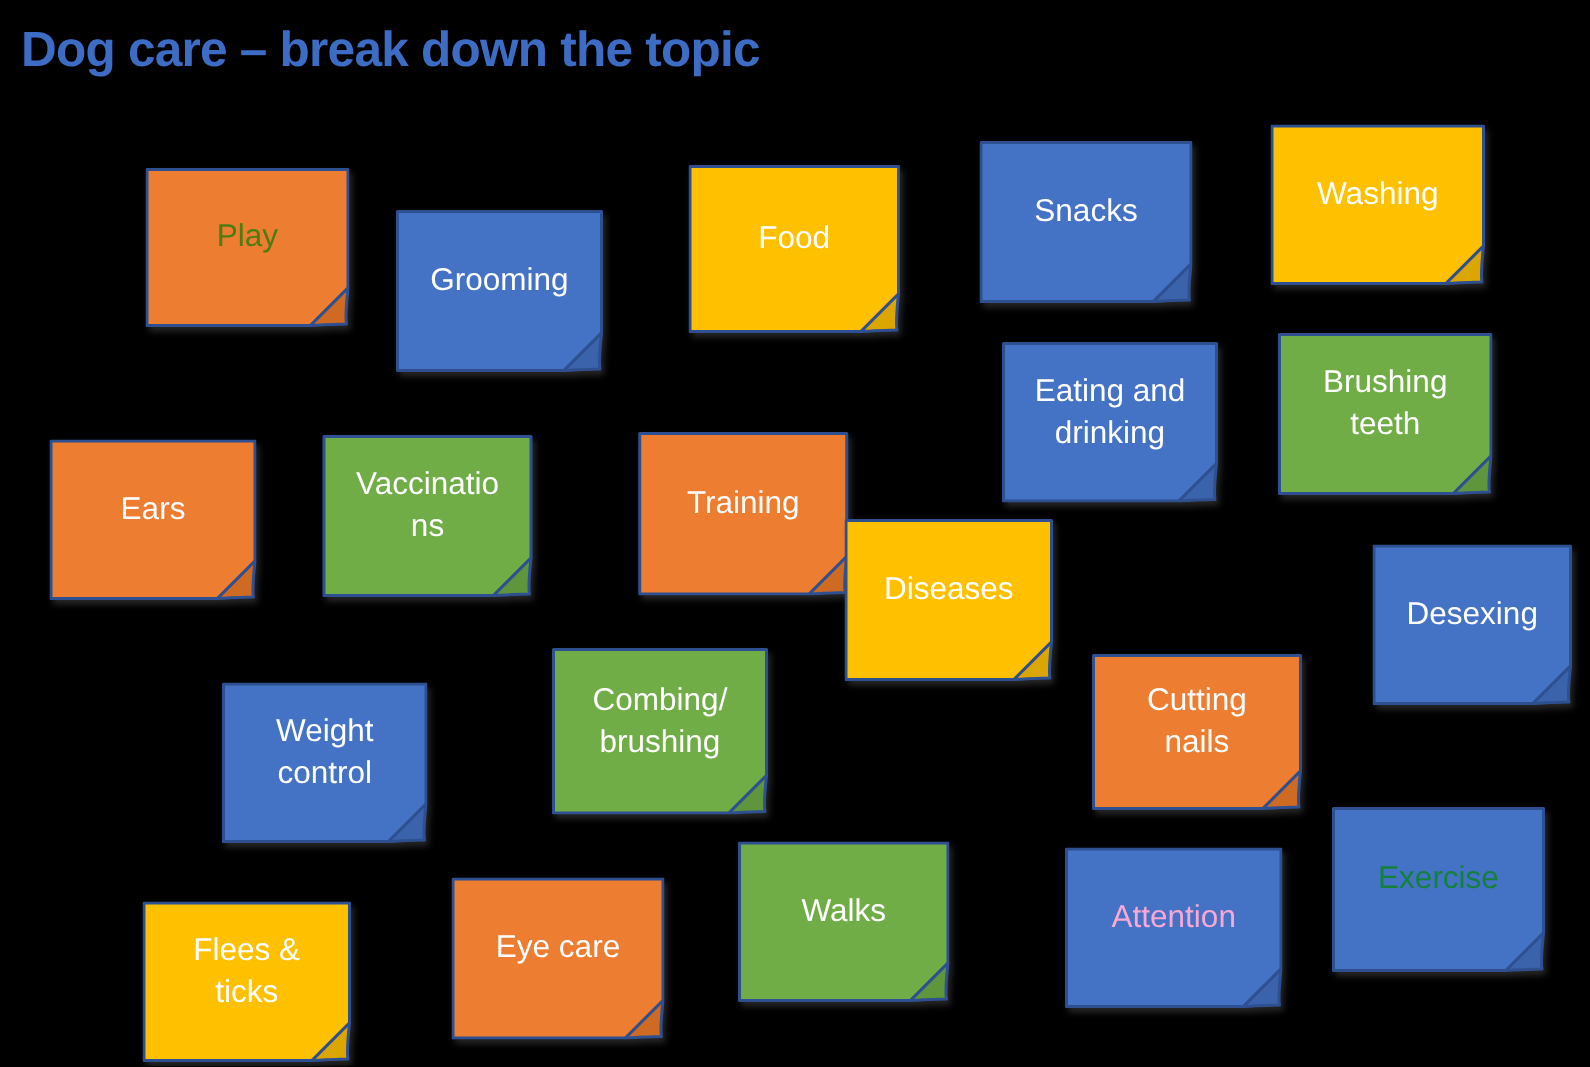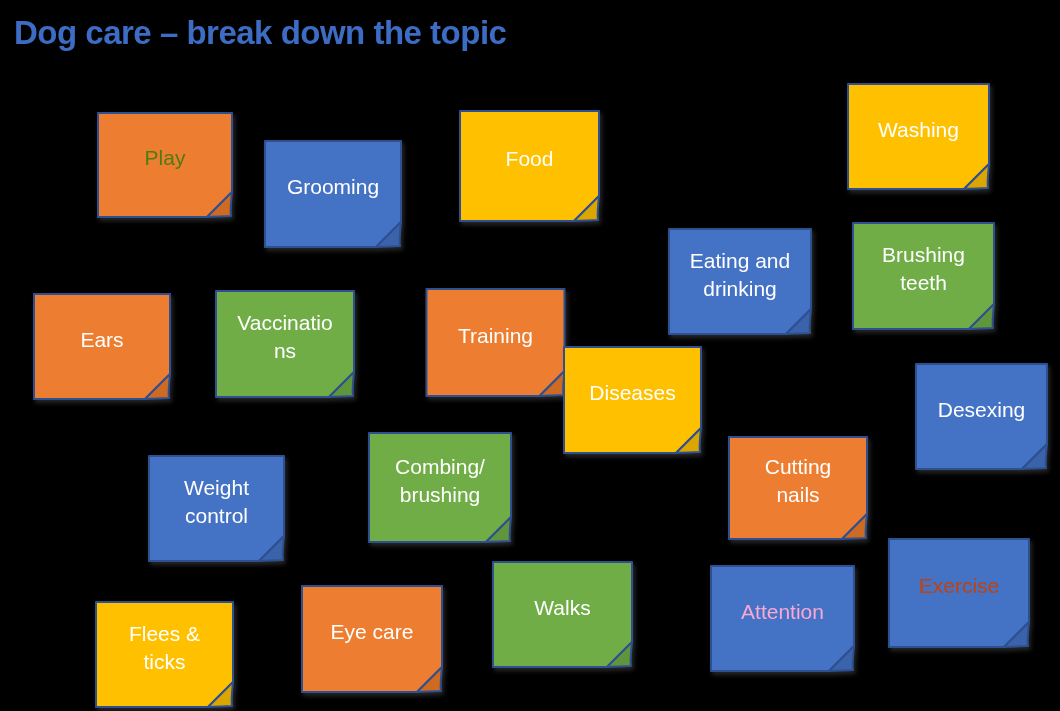--- a/index.html
+++ b/index.html
@@ -59,20 +59,27 @@
         <path d="M 112 107 Q 132 106 136 106 Q 135 101 137 82 Z" fill="#3A63AC" stroke="#2E5090" stroke-width="2" stroke-linejoin="round"></path>
       </svg>
     <span class="note-label" style="color: rgb(255, 255, 255);">Grooming</span>
   </div>
     <div class="note" style="left: 459px; top: 110px; width: 141px; height: 112px;">
     <svg xmlns="http://www.w3.org/2000/svg" viewBox="0 0 141 112">
         <polygon points="1,1 140,1 140,86 115,111 1,111" fill="#FFC000" stroke="#2E5090" stroke-width="2" stroke-linejoin="round"></polygon>
         <path d="M 115 111 Q 135 110 139 110 Q 138 105 140 86 Z" fill="#DBA600" stroke="#2E5090" stroke-width="2" stroke-linejoin="round"></path>
       </svg>
     <span class="note-label" style="color: rgb(255, 255, 255);">Food</span>
+  </div>
+    <div class="note" style="left: 653px; top: 94px; width: 142px; height: 108px;">
+    <svg xmlns="http://www.w3.org/2000/svg" viewBox="0 0 142 108">
+        <polygon points="1,1 141,1 141,82 116,107 1,107" fill="#4472C4" stroke="#2E5090" stroke-width="2" stroke-linejoin="round"></polygon>
+        <path d="M 116 107 Q 136 106 140 106 Q 139 101 141 82 Z" fill="#3A63AC" stroke="#2E5090" stroke-width="2" stroke-linejoin="round"></path>
+      </svg>
+    <span class="note-label" style="color: rgb(255, 255, 255);">Snacks</span>
   </div>
     <div class="note" style="left: 847px; top: 83px; width: 143px; height: 107px;">
     <svg xmlns="http://www.w3.org/2000/svg" viewBox="0 0 143 107">
         <polygon points="1,1 142,1 142,81 117,106 1,106" fill="#FFC000" stroke="#2E5090" stroke-width="2" stroke-linejoin="round"></polygon>
         <path d="M 117 106 Q 137 105 141 105 Q 140 100 142 81 Z" fill="#DBA600" stroke="#2E5090" stroke-width="2" stroke-linejoin="round"></path>
       </svg>
     <span class="note-label" style="color: rgb(255, 255, 255);">Washing</span>
   </div>
     <div class="note" style="left: 668px; top: 228px; width: 144px; height: 107px;">
     <svg xmlns="http://www.w3.org/2000/svg" viewBox="0 0 144 107">
@@ -148,21 +155,21 @@
         <path d="M 114 103 Q 134 102 138 102 Q 137 97 139 78 Z" fill="#CF6A23" stroke="#2E5090" stroke-width="2" stroke-linejoin="round"></path>
       </svg>
     <span class="note-label" style="color: rgb(255, 255, 255); text-align: center;">Cutting
 nails</span>
   </div>
     <div class="note" style="left: 888px; top: 538px; width: 142px; height: 110px;">
     <svg xmlns="http://www.w3.org/2000/svg" viewBox="0 0 142 110">
         <polygon points="1,1 141,1 141,84 116,109 1,109" fill="#4472C4" stroke="#2E5090" stroke-width="2" stroke-linejoin="round"></polygon>
         <path d="M 116 109 Q 136 108 140 108 Q 139 103 141 84 Z" fill="#3A63AC" stroke="#2E5090" stroke-width="2" stroke-linejoin="round"></path>
       </svg>
-    <span class="note-label" style="color: #c2410c; text-align: center;">Exercise</span>
+    <span class="note-label" style="color: #15803d; text-align: center;">Exercise</span>
   </div>
     <div class="note" style="left: 492px; top: 561px; width: 141px; height: 107px;">
     <svg xmlns="http://www.w3.org/2000/svg" viewBox="0 0 141 107">
         <polygon points="1,1 140,1 140,81 115,106 1,106" fill="#70AD47" stroke="#2E5090" stroke-width="2" stroke-linejoin="round"></polygon>
         <path d="M 115 106 Q 135 105 139 105 Q 138 100 140 81 Z" fill="#5F953B" stroke="#2E5090" stroke-width="2" stroke-linejoin="round"></path>
       </svg>
     <span class="note-label" style="color: rgb(255, 255, 255);">Walks</span>
   </div>
     <div class="note" style="left: 710px; top: 565px; width: 145px; height: 107px;">
     <svg xmlns="http://www.w3.org/2000/svg" viewBox="0 0 145 107">

